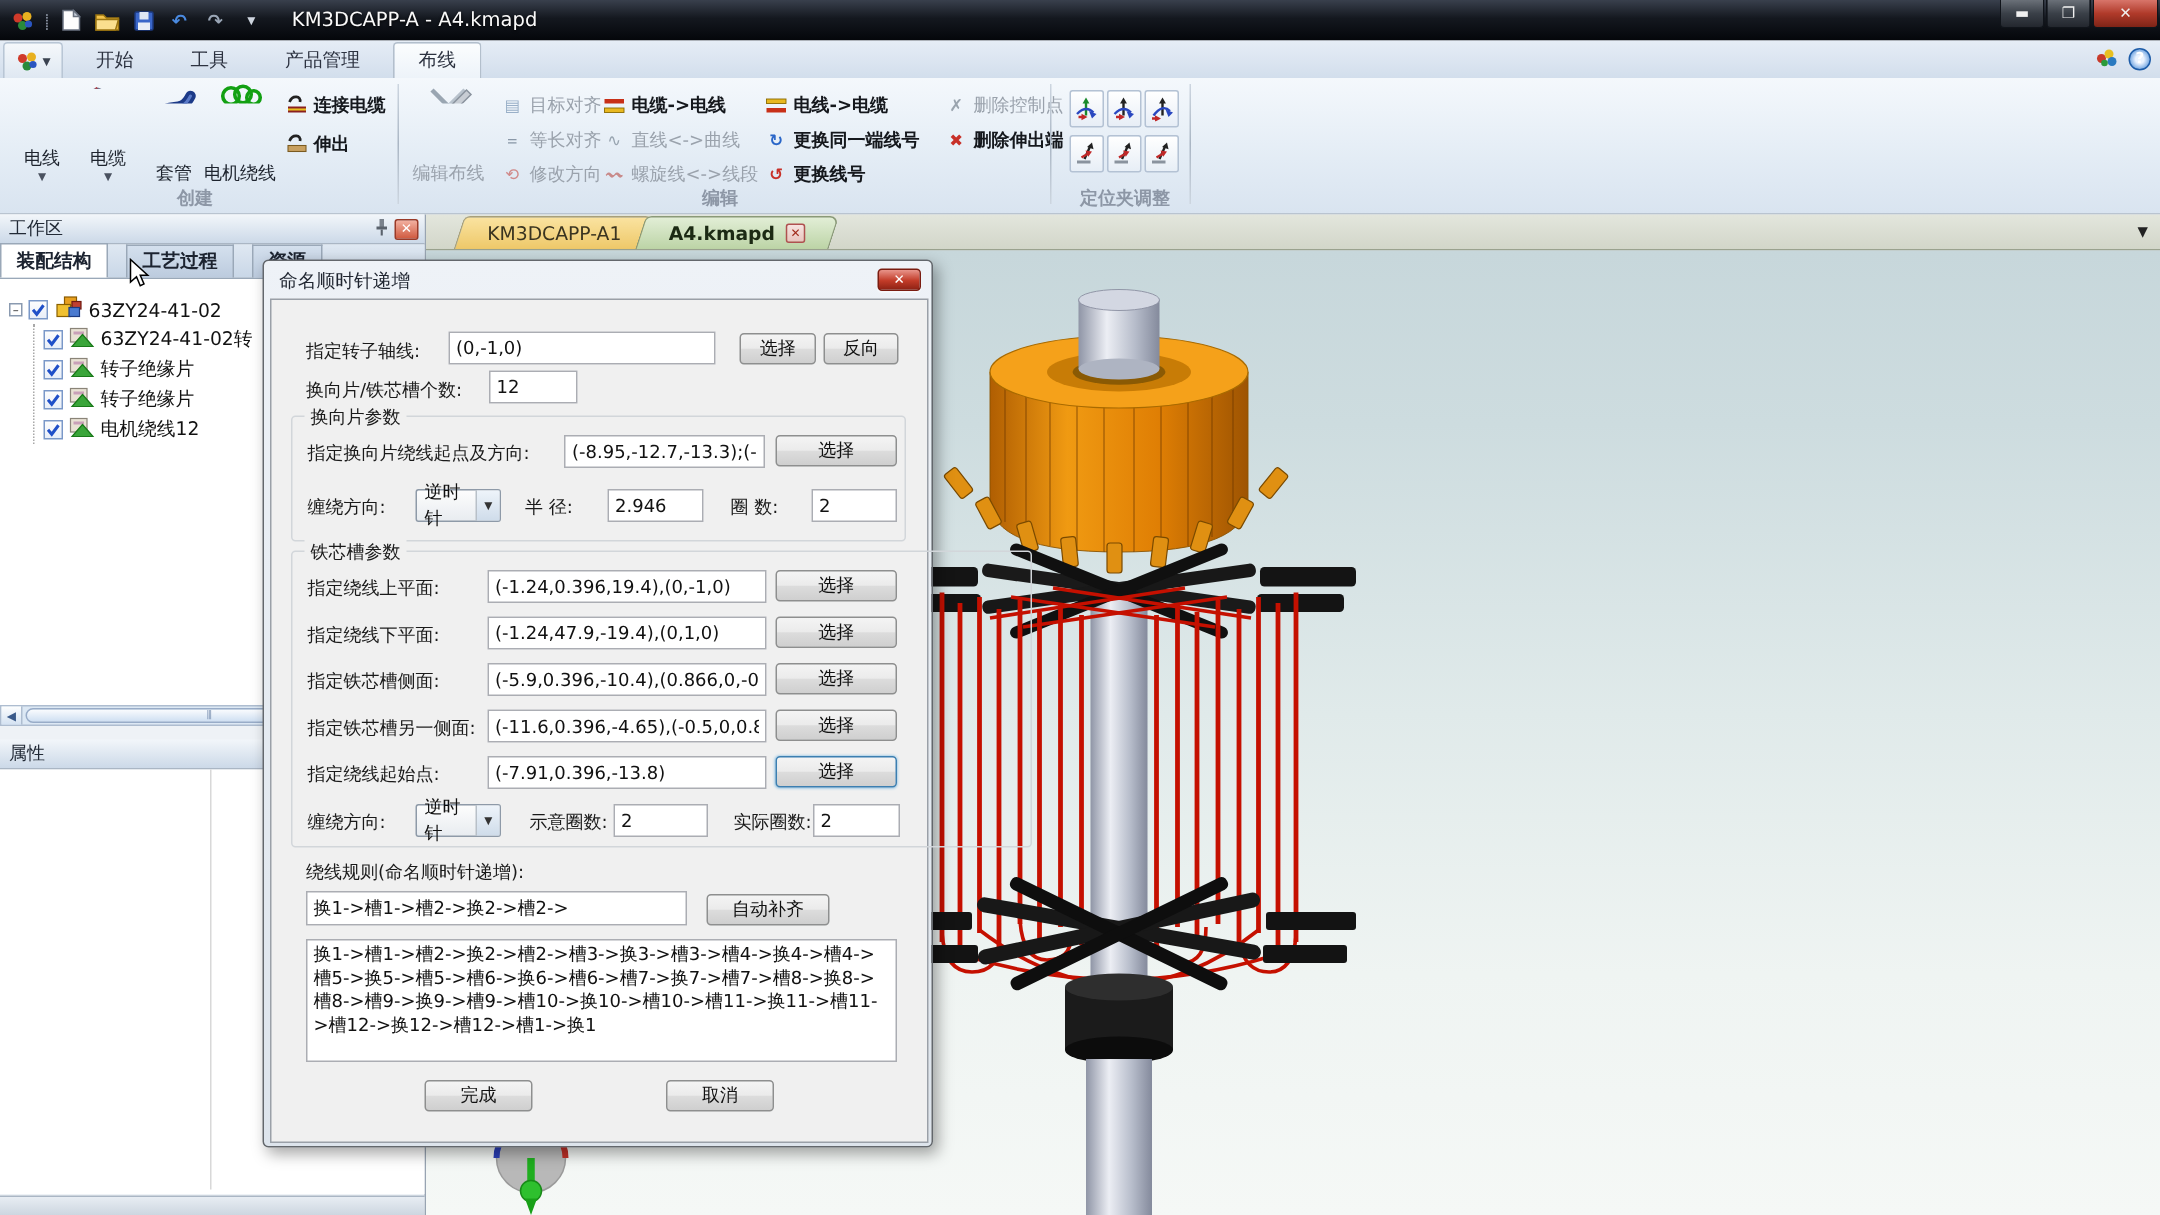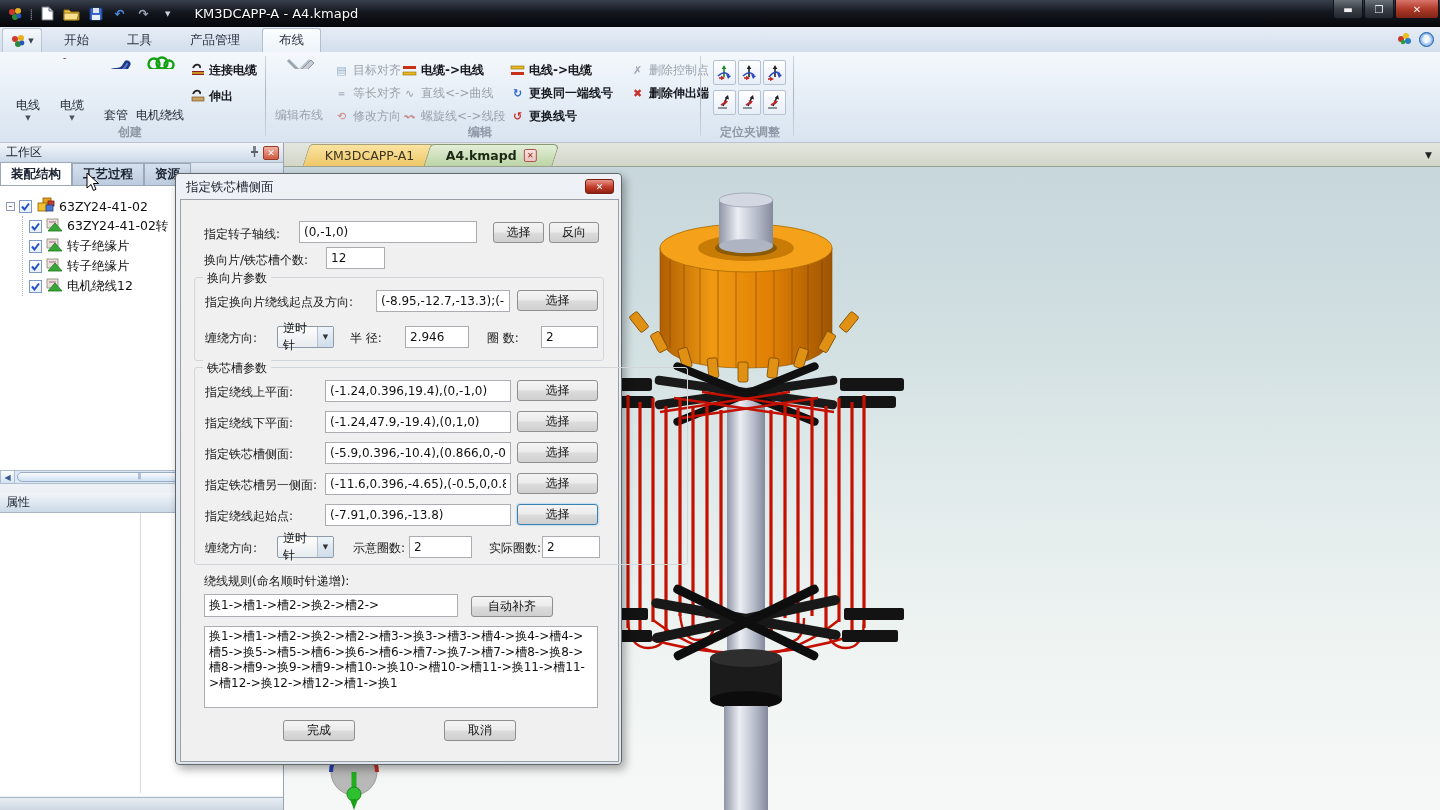--- a/index.html
+++ b/index.html
@@ -35,21 +35,21 @@
   .smallbtn{position:absolute;height:20px;display:flex;align-items:center;gap:4px;font-size:12px;color:#15181d;font-weight:bold;white-space:nowrap;}
   .smallbtn.dis{color:#9aa2ac;font-weight:normal;}
   .mi{width:15px;height:14px;display:inline-flex;align-items:center;justify-content:center;font-size:11px;line-height:1;}
   .clampbtn{position:absolute;width:23px;height:25px;border:1px solid #b4c2d4;border-radius:2px;background:linear-gradient(#ffffff,#e7eef6);display:flex;align-items:center;justify-content:center;}
 
   
   .leftpanel{position:absolute;left:0;top:143px;width:284px;height:667px;background:#eef2f6;border-right:1px solid #98a4b2;}
   .paneltitle{position:absolute;left:0;width:283px;height:20px;background:linear-gradient(#f2f6fa,#ccd9e8);border-bottom:1px solid #aab6c4;display:flex;align-items:center;font-size:12px;color:#222a36;padding:0 6px;}
   .ptools{position:absolute;right:4px;top:2px;display:flex;gap:3px;align-items:center;}
   .pclose{width:16px;height:14px;background:linear-gradient(#f2b0a0,#d05a40);border:1px solid #9a3a28;border-radius:2px;color:#fff;font-size:9px;display:flex;align-items:center;justify-content:center;}
-  .wtabs{position:absolute;left:0;top:20px;width:283px;height:23px;background:linear-gradient(#dfe8f2,#c9d7e7);display:flex;align-items:flex-end;border-bottom:1px solid #9aa8b8;}
+  .wtabs{position:absolute;left:0;top:20px;width:283px;height:23px;background:linear-gradient(#dfe8f2,#c9d7e7);display:flex;align-items:flex-end;border-bottom:1px solid #9aa8b8;gap:12px;}
   .wtab{height:22px;padding:0 10px;font-size:12.5px;font-weight:bold;color:#1c2330;display:flex;align-items:center;border:1px solid #9aa8b8;border-bottom:none;background:linear-gradient(#d4e0ee,#bccbde);}
   .wtab.active{background:#fff;height:23px;}
   .tree{position:absolute;left:0;top:43px;width:283px;height:284px;background:#fff;overflow:hidden;font-size:12.5px;color:#111;}
   .trow{display:flex;align-items:center;gap:4px;height:20px;white-space:nowrap;}
   .expbox{width:9px;height:9px;border:1px solid #8a9ab0;background:#fff;font-size:8px;line-height:7px;text-align:center;color:#333;margin-left:6px;}
   .cb{width:13px;height:13px;border:1px solid #7a98c8;background:linear-gradient(#fdfdfd,#e8eef8);display:flex;align-items:center;justify-content:center;}
   .hscroll{position:absolute;left:0;top:327px;width:283px;height:14px;background:#dce8f4;border:1px solid #aebdd0;display:flex;align-items:center;}
   .harrow{width:14px;height:12px;background:linear-gradient(#fdfefe,#d4e2f2);border-right:1px solid #aebdd0;font-size:8px;color:#3a5a8a;display:flex;align-items:center;justify-content:center;}
   .hthumb{height:10px;margin-left:2px;width:246px;background:linear-gradient(#fafcfe,#cfdff2);border:1px solid #98acc8;border-radius:5px;display:flex;align-items:center;justify-content:center;color:#7a90b0;font-size:8px;letter-spacing:1px;}
   .propsbody{position:absolute;left:0;top:370px;width:283px;height:283px;background:#fff;}
@@ -585,21 +585,21 @@
       <circle cx="32" cy="22" r="23" fill="#b8b8b8" stroke="#9a9a9a"></circle>
       <path d="M32,-1 A23,23 0 0 0 9,22" stroke="#2a3eb8" stroke-width="4" fill="none"></path>
       <path d="M55,22 A23,23 0 0 0 32,-1" stroke="#c03028" stroke-width="4" fill="none"></path>
       <line x1="32" y1="22" x2="32" y2="48" stroke="#1fae1f" stroke-width="5"></line>
       <circle cx="32" cy="44" r="7" fill="#2ec02e" stroke="#188a18"></circle>
       <polygon points="32,60 28,49 36,49" fill="#18a018"></polygon>
     </svg>
   </div>
 
   <div class="dialog">
-    <div class="dtitle">指定铁芯槽侧面</div>
+    <div class="dtitle">命名顺时针递增</div>
     <div class="dx">✕</div>
     <div class="dbody"></div>
 
     <div class="dlabel" style="left:28px;top:52px;">指定转子轴线:</div>
     <input class="dinput" style="left: 123px; top: 47px; width: 178px;" value="(0,-1,0)">
     <div class="dbtn" style="left:317px;top:48px;width:51px;">选择</div>
     <div class="dbtn" style="left:373px;top:48px;width:50px;">反向</div>
 
     <div class="dlabel" style="left:28px;top:78px;">换向片/铁芯槽个数:</div>
     <input class="dinput" style="left: 150px; top: 73px; width: 59px;" value="12">

